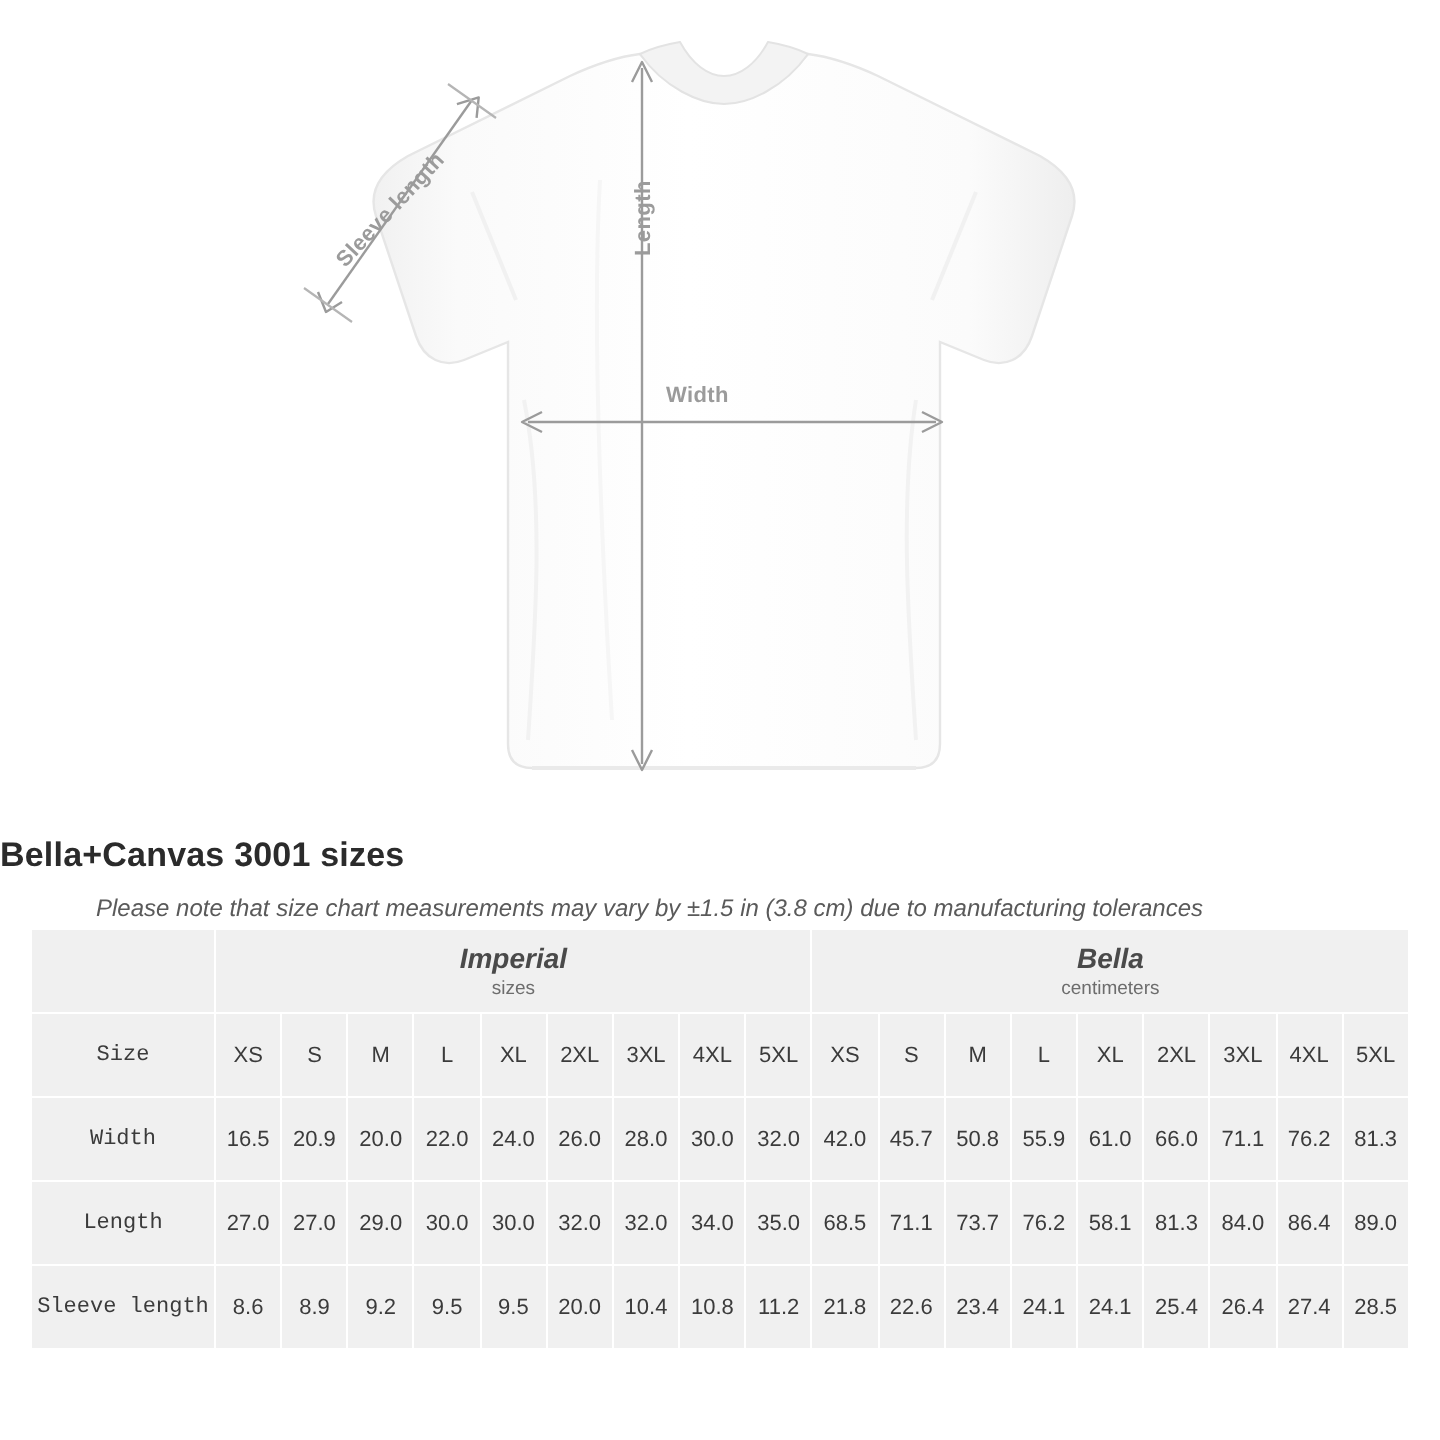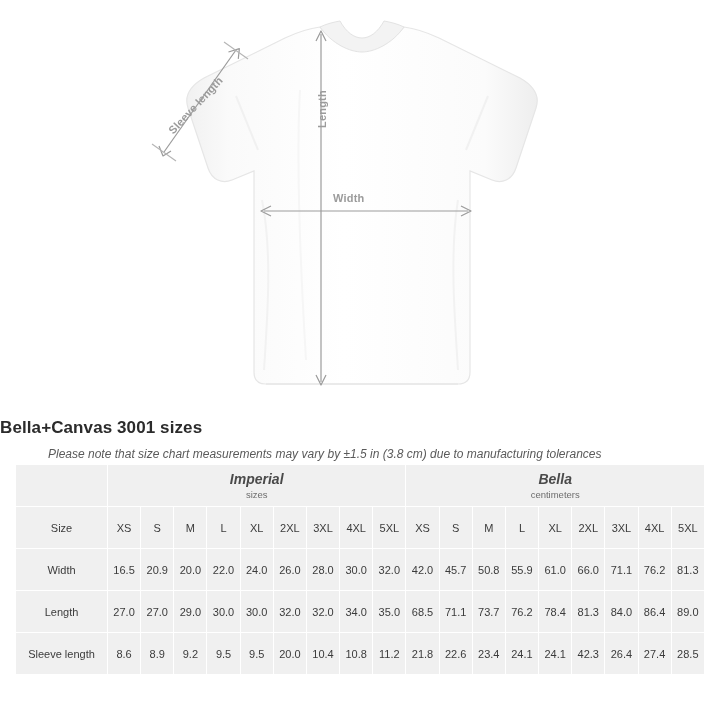--- a/index.html
+++ b/index.html
@@ -110,20 +110,21 @@
     font-size: 9.5px;
     color: #6d6d6d;
     font-style: normal;
     margin-top: 2px;
   }
   td.corner-blank { background: #f0f0f0; }
   td.row-head {
     font-weight: bold;
     font-size: 11.5px;
     color: #3b3b3b;
+    font-family: Liberation Mono, monospace;
   }
   td.col-head {
     font-weight: bold;
     font-size: 11px;
     color: #3b3b3b;
     margin-top: 28px;
   }
   td.first-col { width: 92px; }
   td.data-cell { font-size: 11px; color: #3b3b3b; }
 </style>
@@ -278,21 +279,21 @@
             <td class="data-cell">30.0</td>
             <td class="data-cell">30.0</td>
             <td class="data-cell">32.0</td>
             <td class="data-cell">32.0</td>
             <td class="data-cell">34.0</td>
             <td class="data-cell">35.0</td>
             <td class="data-cell">68.5</td>
             <td class="data-cell">71.1</td>
             <td class="data-cell">73.7</td>
             <td class="data-cell">76.2</td>
-            <td class="data-cell">78.4</td>
+            <td class="data-cell">58.1</td>
             <td class="data-cell">81.3</td>
             <td class="data-cell">84.0</td>
             <td class="data-cell">86.4</td>
             <td class="data-cell">89.0</td>
           </tr>
           <tr>
             <td class="row-head first-col">Sleeve length</td>
             <td class="data-cell">8.6</td>
             <td class="data-cell">8.9</td>
             <td class="data-cell">9.2</td>
@@ -300,21 +301,21 @@
             <td class="data-cell">9.5</td>
             <td class="data-cell">20.0</td>
             <td class="data-cell">10.4</td>
             <td class="data-cell">10.8</td>
             <td class="data-cell">11.2</td>
             <td class="data-cell">21.8</td>
             <td class="data-cell">22.6</td>
             <td class="data-cell">23.4</td>
             <td class="data-cell">24.1</td>
             <td class="data-cell">24.1</td>
-            <td class="data-cell">42.3</td>
+            <td class="data-cell">25.4</td>
             <td class="data-cell">26.4</td>
             <td class="data-cell">27.4</td>
             <td class="data-cell">28.5</td>
           </tr>
         </tbody>
     </table>
   </div>
 
 </div>
 

